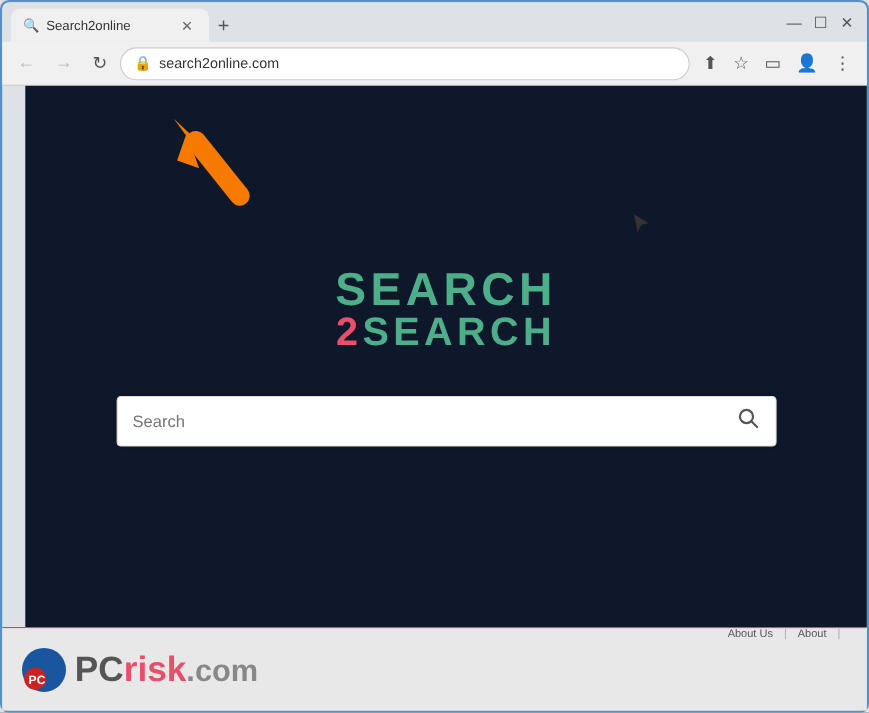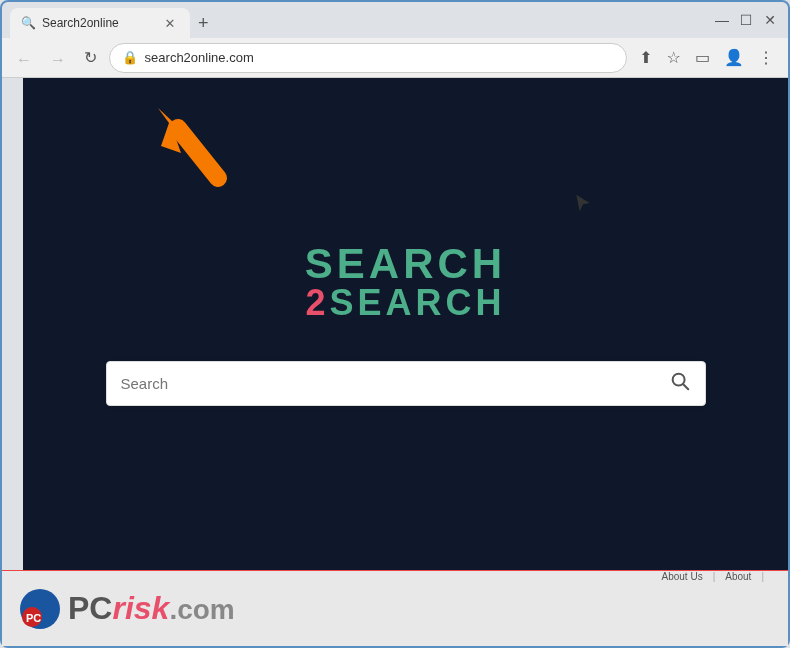--- a/index.html
+++ b/index.html
@@ -237,21 +237,21 @@
     }
     .pc-risk-icon {
       width: 44px;
       height: 44px;
     }
     .pc-risk-text {
       font-size: 32px;
       font-weight: bold;
     }
     .pc-text { color: #555; }
-    .risk-text { color: #e84f6b; font-style: italic; }
+    .risk-text { color: #e84f6b; }
     .dot-com { color: #888; font-size: 28px; }
     .footer-links {
       position: absolute;
       right: 24px;
       display: flex;
       align-items: center;
       gap: 10px;
       font-size: 10px;
       color: #555;
     }

